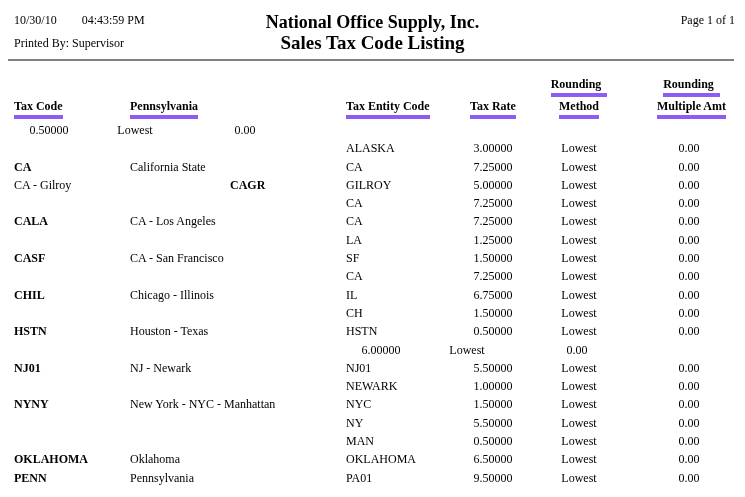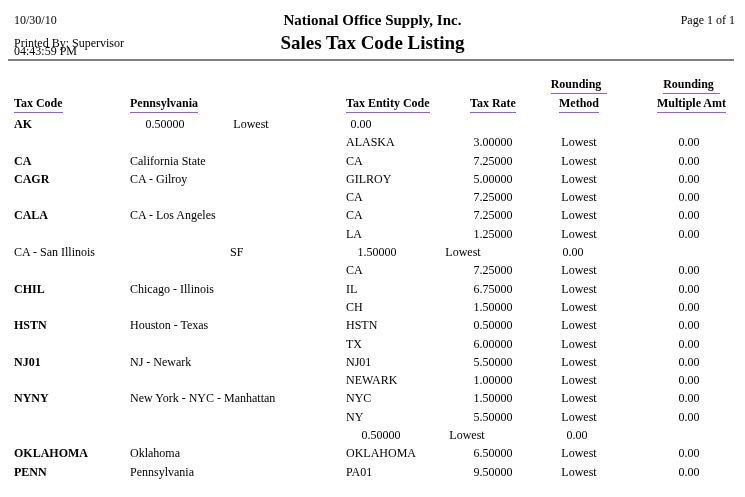--- a/index.html
+++ b/index.html
@@ -10,43 +10,43 @@
     height: 497px;
     background: #ffffff;
     color: #000000;
     font-family: "Liberation Serif", "DejaVu Serif", serif;
     font-size: 12px;
     overflow: hidden;
   }
   
   .hdr-date {
     position: absolute; left: 14px; top: 13px;
-    display: flex; gap: 16px; flex-direction: column;
+    display: flex; gap: 25px;
   }
   .hdr-printed { position: absolute; left: 14px; top: 36px; }
   .hdr-company {
     position: absolute; top: 12px; left: 0; right: 0;
-    text-align: center; font-weight: bold; font-size: 15px;
+    text-align: center; font-weight: bold; font-size: 18px;
   }
   .hdr-title {
     position: absolute; top: 32px; left: 0; right: 0;
     text-align: center; font-weight: bold; font-size: 19px;
   }
   .hdr-page { position: absolute; top: 13px; right: 10px; text-align: center; }
   .rule {
     position: absolute; top: 59px; left: 8px;
     width: 726px; height: 2px; background: #808080;
   }
   
   .table { position: absolute; top: 75px; left: 0; width: 745px; }
   .thead {
     display: flex; align-items: flex-end;
     padding-left: 14px; line-height: 18px; font-weight: bold;
   }
-  .u { display: inline-block; border-bottom: 1px solid #8b5cf6; padding-bottom: 0px; }
+  .u { display: inline-block; border-bottom: 4px solid #8b5cf6; padding-bottom: 0px; }
   .trail { padding-right: 6px; }
   .tbody { padding-top: 2px; }
   .trow { display: flex; padding-left: 14px; height: 18.3px; line-height: 18.3px; }
   .cell { flex: 0 0 auto; white-space: nowrap; overflow: hidden; }
   .c-code   { width: 116px; }
   .c-desc   { width: 216px; }
   .c-entity { width: 112px; font-family: Liberation Serif, serif; }
   .c-rate   { width: 70px;  text-align: center; }
   .c-method { width: 78px;  margin-left: 12px; text-align: center; }
   .c-mult   { width: 83px;  margin-left: 32px; text-align: center; }
@@ -87,21 +87,20 @@
         <div><span class="u trail">Rounding</span></div>
         <div><span class="u">Method</span></div>
       </div>
       <div class="cell c-mult">
         <div><span class="u trail">Rounding</span></div>
         <div><span class="u">Multiple Amt</span></div>
       </div>
     </div>
     <div class="tbody">
   <div class="trow">
-    <div class="cell c-code">AK</div>
     <div class="cell c-rate">0.50000</div>
     <div class="cell c-method">Lowest</div>
     <div class="cell c-mult">0.00</div>
   </div>
 
   <div class="trow">
     <div class="cell c-code"></div>
     <div class="cell c-desc"></div>
     <div class="cell c-entity">ALASKA</div>
     <div class="cell c-rate">3.00000</div>
@@ -112,22 +111,22 @@
   <div class="trow">
     <div class="cell c-code">CA</div>
     <div class="cell c-desc">California State</div>
     <div class="cell c-entity">CA</div>
     <div class="cell c-rate">7.25000</div>
     <div class="cell c-method">Lowest</div>
     <div class="cell c-mult">0.00</div>
   </div>
 
   <div class="trow">
+    <div class="cell c-desc">CA - Gilroy</div>
     <div class="cell c-code">CAGR</div>
-    <div class="cell c-desc">CA - Gilroy</div>
     <div class="cell c-entity">GILROY</div>
     <div class="cell c-rate">5.00000</div>
     <div class="cell c-method">Lowest</div>
     <div class="cell c-mult">0.00</div>
   </div>
 
   <div class="trow">
     <div class="cell c-code"></div>
     <div class="cell c-desc"></div>
     <div class="cell c-entity">CA</div>
@@ -148,21 +147,22 @@
   <div class="trow">
     <div class="cell c-code"></div>
     <div class="cell c-desc"></div>
     <div class="cell c-entity">LA</div>
     <div class="cell c-rate">1.25000</div>
     <div class="cell c-method">Lowest</div>
     <div class="cell c-mult">0.00</div>
   </div>
 
   <div class="trow">
-    <div class="cell c-desc">CA - San Illinois</div>
+    <div class="cell c-code">CASF</div>
+    <div class="cell c-desc">CA - San Francisco</div>
     <div class="cell c-entity">SF</div>
     <div class="cell c-rate">1.50000</div>
     <div class="cell c-method">Lowest</div>
     <div class="cell c-mult">0.00</div>
   </div>
 
   <div class="trow">
     <div class="cell c-code"></div>
     <div class="cell c-desc"></div>
     <div class="cell c-entity">CA</div>
@@ -194,21 +194,20 @@
     <div class="cell c-desc">Houston - Texas</div>
     <div class="cell c-entity">HSTN</div>
     <div class="cell c-rate">0.50000</div>
     <div class="cell c-method">Lowest</div>
     <div class="cell c-mult">0.00</div>
   </div>
 
   <div class="trow">
     <div class="cell c-code"></div>
     <div class="cell c-desc"></div>
-    <div class="cell c-entity">TX</div>
     <div class="cell c-rate">6.00000</div>
     <div class="cell c-method">Lowest</div>
     <div class="cell c-mult">0.00</div>
   </div>
 
   <div class="trow">
     <div class="cell c-code">NJ01</div>
     <div class="cell c-desc">NJ - Newark</div>
     <div class="cell c-entity">NJ01</div>
     <div class="cell c-rate">5.50000</div>
@@ -239,20 +238,21 @@
     <div class="cell c-desc"></div>
     <div class="cell c-entity">NY</div>
     <div class="cell c-rate">5.50000</div>
     <div class="cell c-method">Lowest</div>
     <div class="cell c-mult">0.00</div>
   </div>
 
   <div class="trow">
     <div class="cell c-code"></div>
     <div class="cell c-desc"></div>
+    <div class="cell c-entity">MAN</div>
     <div class="cell c-rate">0.50000</div>
     <div class="cell c-method">Lowest</div>
     <div class="cell c-mult">0.00</div>
   </div>
 
   <div class="trow">
     <div class="cell c-code">OKLAHOMA</div>
     <div class="cell c-desc">Oklahoma</div>
     <div class="cell c-entity">OKLAHOMA</div>
     <div class="cell c-rate">6.50000</div>

